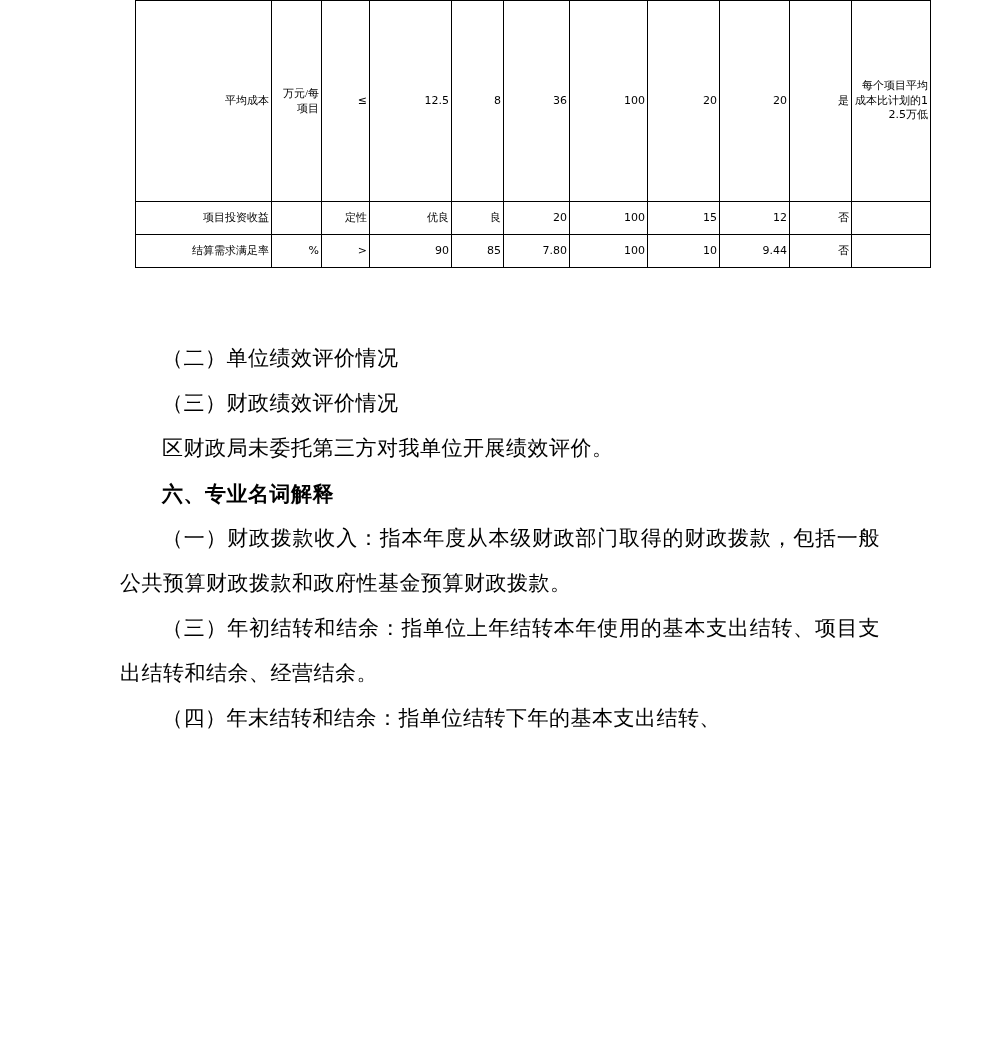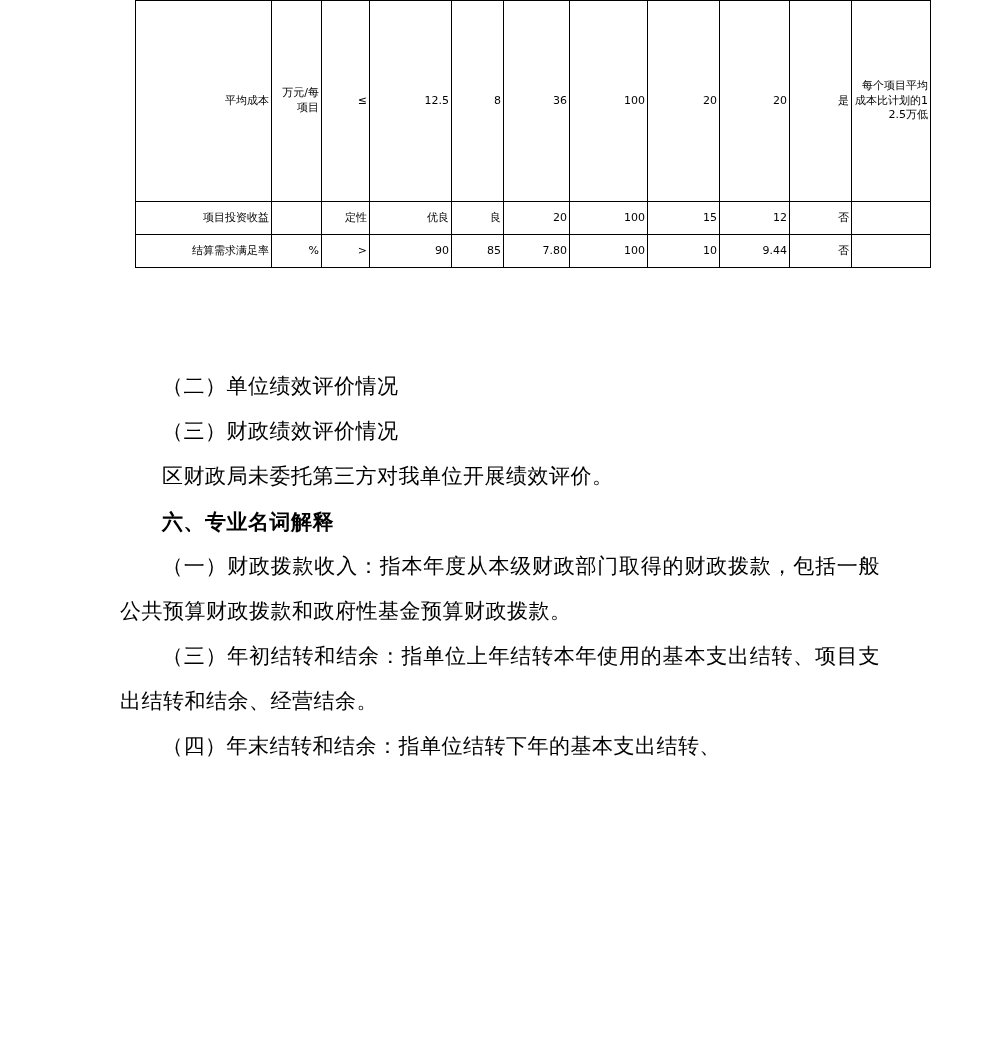--- a/index.html
+++ b/index.html
@@ -55,33 +55,34 @@
   .col-f { width: 66px; }
   .col-g { width: 78px; }
   .col-h { width: 72px; }
   .col-i { width: 70px; }
   .col-j { width: 62px; }
   .col-k { width: 79px; }
 
   .cell-vert {
     font-size: 13px;
     line-height: 1.35;
+    font-family: Liberation Serif, serif;
   }
   .note-cell {
     font-size: 12.5px;
     line-height: 1.5;
     padding: 4px 6px;
     text-align: left;
   }
 
   
   .content {
     position: absolute;
     left: 120px;
-    top: 364px;
+    top: 336px;
     width: 760px;
     font-family: "DejaVu Serif", "Liberation Serif", serif;
   }
   p.para {
     margin: 0 0 0 0;
     font-size: 21px;
     line-height: 45px;
     letter-spacing: 0.5px;
     text-align: justify;
     text-indent: 2em;

